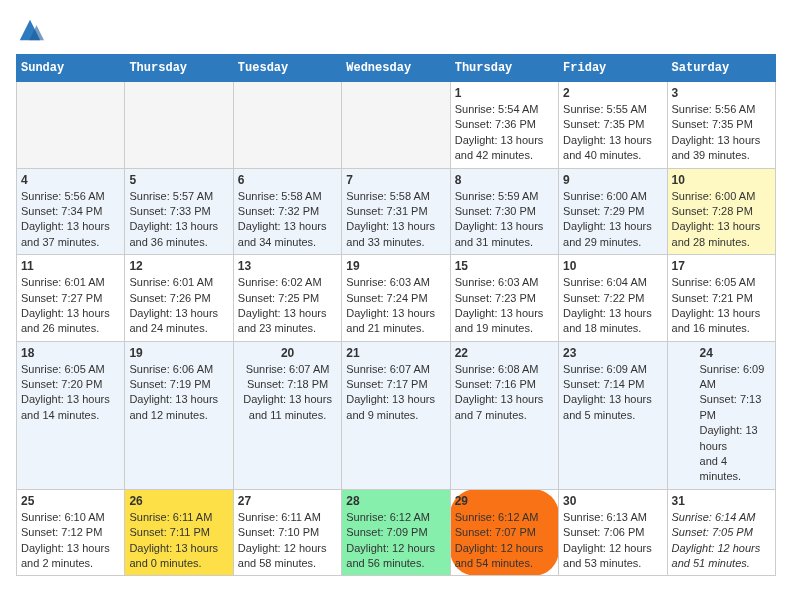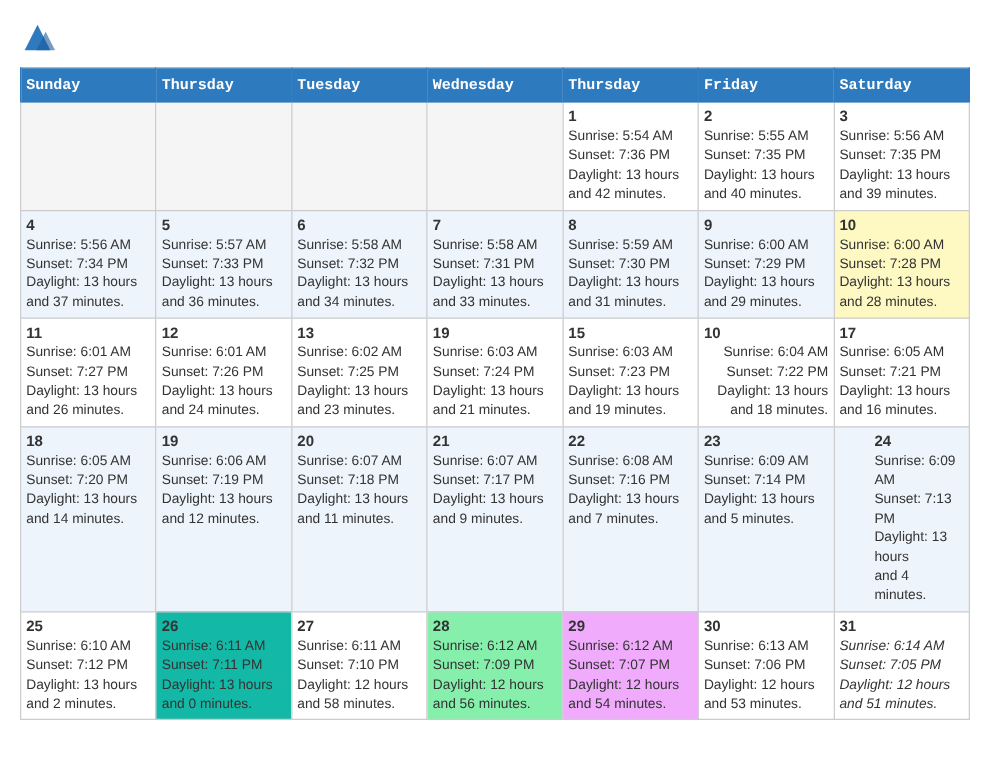--- a/index.html
+++ b/index.html
@@ -213,21 +213,21 @@
         </td>
         <td style="background: rgb(255, 255, 255);">
           <span class="day-number">15</span>
           <div class="day-info" style="white-space: pre-line;">Sunrise: 6:03 AM
 Sunset: 7:23 PM
 Daylight: 13 hours
 and 19 minutes.</div>
         </td>
         <td style="background: rgb(255, 255, 255);">
           <span class="day-number">10</span>
-          <div class="day-info" style="white-space: pre-line; text-align: right;">Sunrise: 6:04 AM
+          <div class="day-info" style="white-space: pre-line;">Sunrise: 6:04 AM
 Sunset: 7:22 PM
 Daylight: 13 hours
 and 18 minutes.</div>
         </td>
         <td style="background: rgb(255, 255, 255);">
           <span class="day-number">17</span>
           <div class="day-info" style="white-space: pre-line;">Sunrise: 6:05 AM
 Sunset: 7:21 PM
 Daylight: 13 hours
 and 16 minutes.</div>
@@ -241,21 +241,21 @@
 Daylight: 13 hours
 and 14 minutes.</div>
         </td>
         <td style="background: rgb(238, 244, 251);">
           <span class="day-number">19</span>
           <div class="day-info" style="white-space: pre-line;">Sunrise: 6:06 AM
 Sunset: 7:19 PM
 Daylight: 13 hours
 and 12 minutes.</div>
         </td>
-        <td style="background: rgb(238, 244, 251);">
+        <td style="background: rgb(238, 244, 251); text-align: center;">
           <span class="day-number">20</span>
           <div class="day-info" style="white-space: pre-line;">Sunrise: 6:07 AM
 Sunset: 7:18 PM
 Daylight: 13 hours
 and 11 minutes.</div>
         </td>
         <td style="background: rgb(238, 244, 251);">
           <span class="day-number">21</span>
           <div class="day-info" style="white-space: pre-line;">Sunrise: 6:07 AM
 Sunset: 7:17 PM
@@ -285,42 +285,42 @@
         </td>
       </tr>
       <tr>
         <td style="background: rgb(255, 255, 255);">
           <span class="day-number">25</span>
           <div class="day-info" style="white-space: pre-line;">Sunrise: 6:10 AM
 Sunset: 7:12 PM
 Daylight: 13 hours
 and 2 minutes.</div>
         </td>
-        <td style="background: #14b8a6;">
+        <td style="background: #fde047;">
           <span class="day-number">26</span>
           <div class="day-info" style="white-space: pre-line;">Sunrise: 6:11 AM
 Sunset: 7:11 PM
 Daylight: 13 hours
 and 0 minutes.</div>
         </td>
         <td style="background: rgb(255, 255, 255);">
           <span class="day-number">27</span>
           <div class="day-info" style="white-space: pre-line;">Sunrise: 6:11 AM
 Sunset: 7:10 PM
 Daylight: 12 hours
 and 58 minutes.</div>
         </td>
         <td style="background: #86efac;">
           <span class="day-number">28</span>
           <div class="day-info" style="white-space: pre-line;">Sunrise: 6:12 AM
 Sunset: 7:09 PM
 Daylight: 12 hours
 and 56 minutes.</div>
         </td>
-        <td style="background: #f0abfc;">
+        <td style="background: #f97316; border-radius: 26px;">
           <span class="day-number">29</span>
           <div class="day-info" style="white-space: pre-line;">Sunrise: 6:12 AM
 Sunset: 7:07 PM
 Daylight: 12 hours
 and 54 minutes.</div>
         </td>
         <td style="background: rgb(255, 255, 255);">
           <span class="day-number">30</span>
           <div class="day-info" style="white-space: pre-line;">Sunrise: 6:13 AM
 Sunset: 7:06 PM

